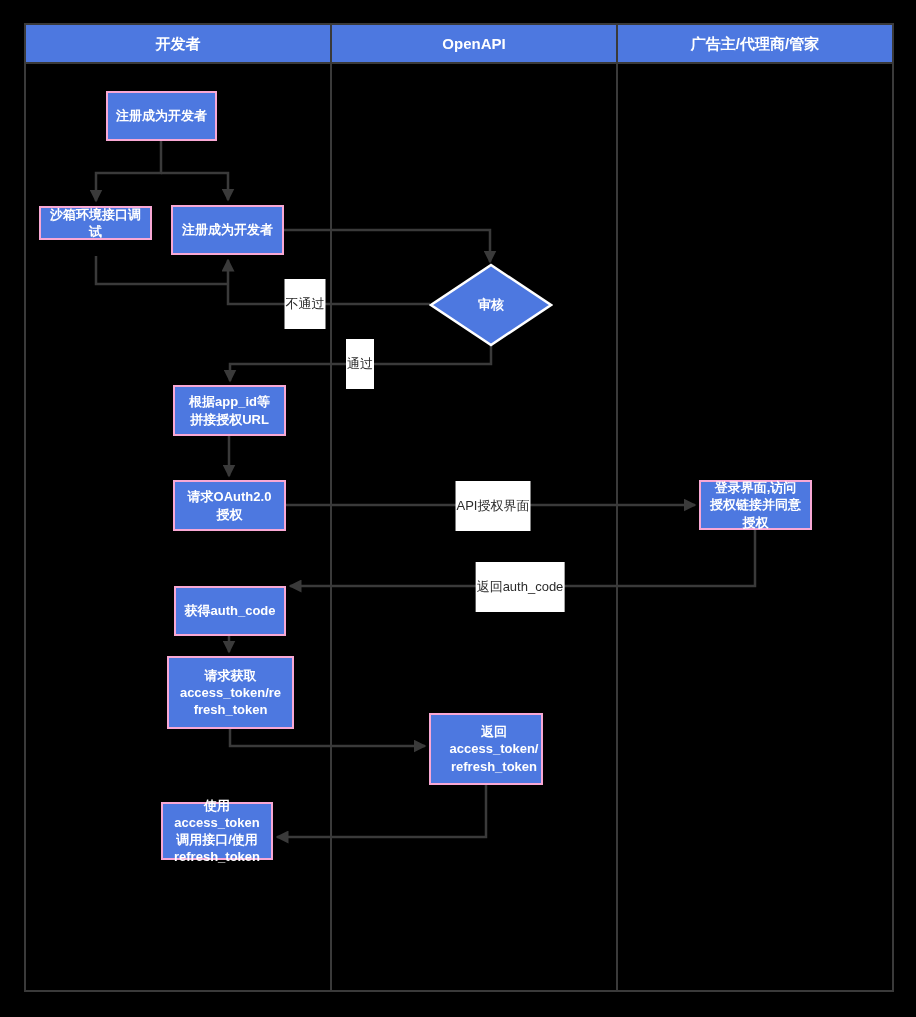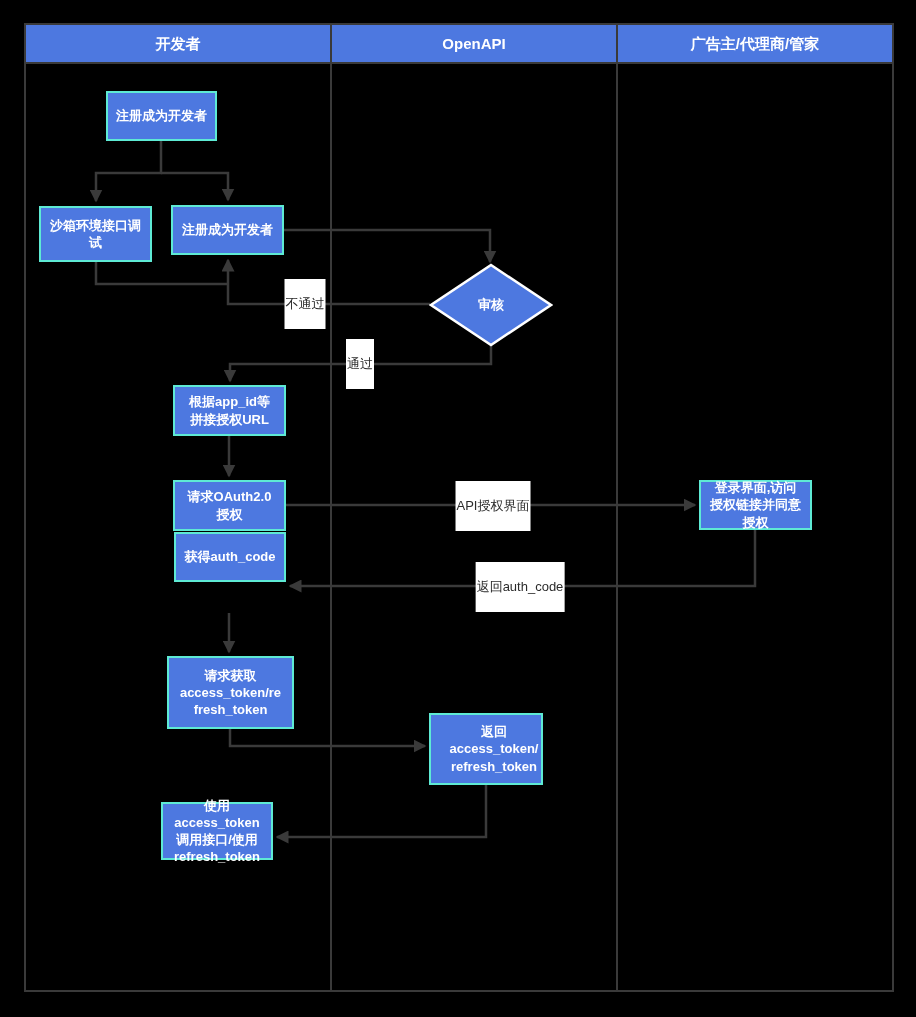--- a/index.html
+++ b/index.html
@@ -59,21 +59,21 @@
   .lane-header.h3 { left: 618px; width: 274px; }
 
   svg.edges {
     position: absolute;
     left: 0; top: 0;
     z-index: 3;
   }
   .node {
     position: absolute;
     background: #4d78e0;
-    border: 2px solid #5eead4;
+    border: 2px solid #f9a8d4;
     box-sizing: border-box;
     color: #fff;
     font-size: 13px;
     font-weight: 600;
     line-height: 1.32;
     display: flex;
     align-items: center;
     justify-content: center;
     text-align: center;
     white-space: pre-line;
@@ -101,25 +101,25 @@
     transform: translate(-50%, -50%);
     background: #ffffff;
     color: #2b2b2b;
     font-size: 13px;
     padding: 16px 1px;
     white-space: nowrap;
     z-index: 6;
   }
   
   .n-register  { left:106px; top:91px;  width:111px; height:50px; }
-  .n-sandbox   { left:39px;  top:206px; width:113px; height:56px; }
+  .n-sandbox   { left:39px;  top:206px; width:113px; height:34px; }
   .n-create    { left:171px; top:205px; width:113px; height:50px; }
   .n-url       { left:173px; top:385px; width:113px; height:51px; }
   .n-oauth     { left:173px; top:480px; width:113px; height:51px; }
-  .n-authcode  { left:174px; top:532px; width:112px; height:50px;align-items:center; }
+  .n-authcode  { left:174px; top:586px; width:112px; height:50px;align-items:center; }
   .n-reqtoken  { left:167px; top:656px; width:127px; height:73px; }
   .n-rettoken  { left:429px; top:713px; width:114px; height:72px;padding-left:16px; }
   .n-usetoken  { left:161px; top:802px; width:112px; height:58px; }
   .n-login     { left:699px; top:480px; width:113px; height:50px; }
   
   .el-fail   { left:305px; top:304px; }
   .el-pass   { left:360px; top:364px; }
   .el-api    { left:493px; top:506px; }
   .el-return { left:520px; top:587px; }
 </style>

